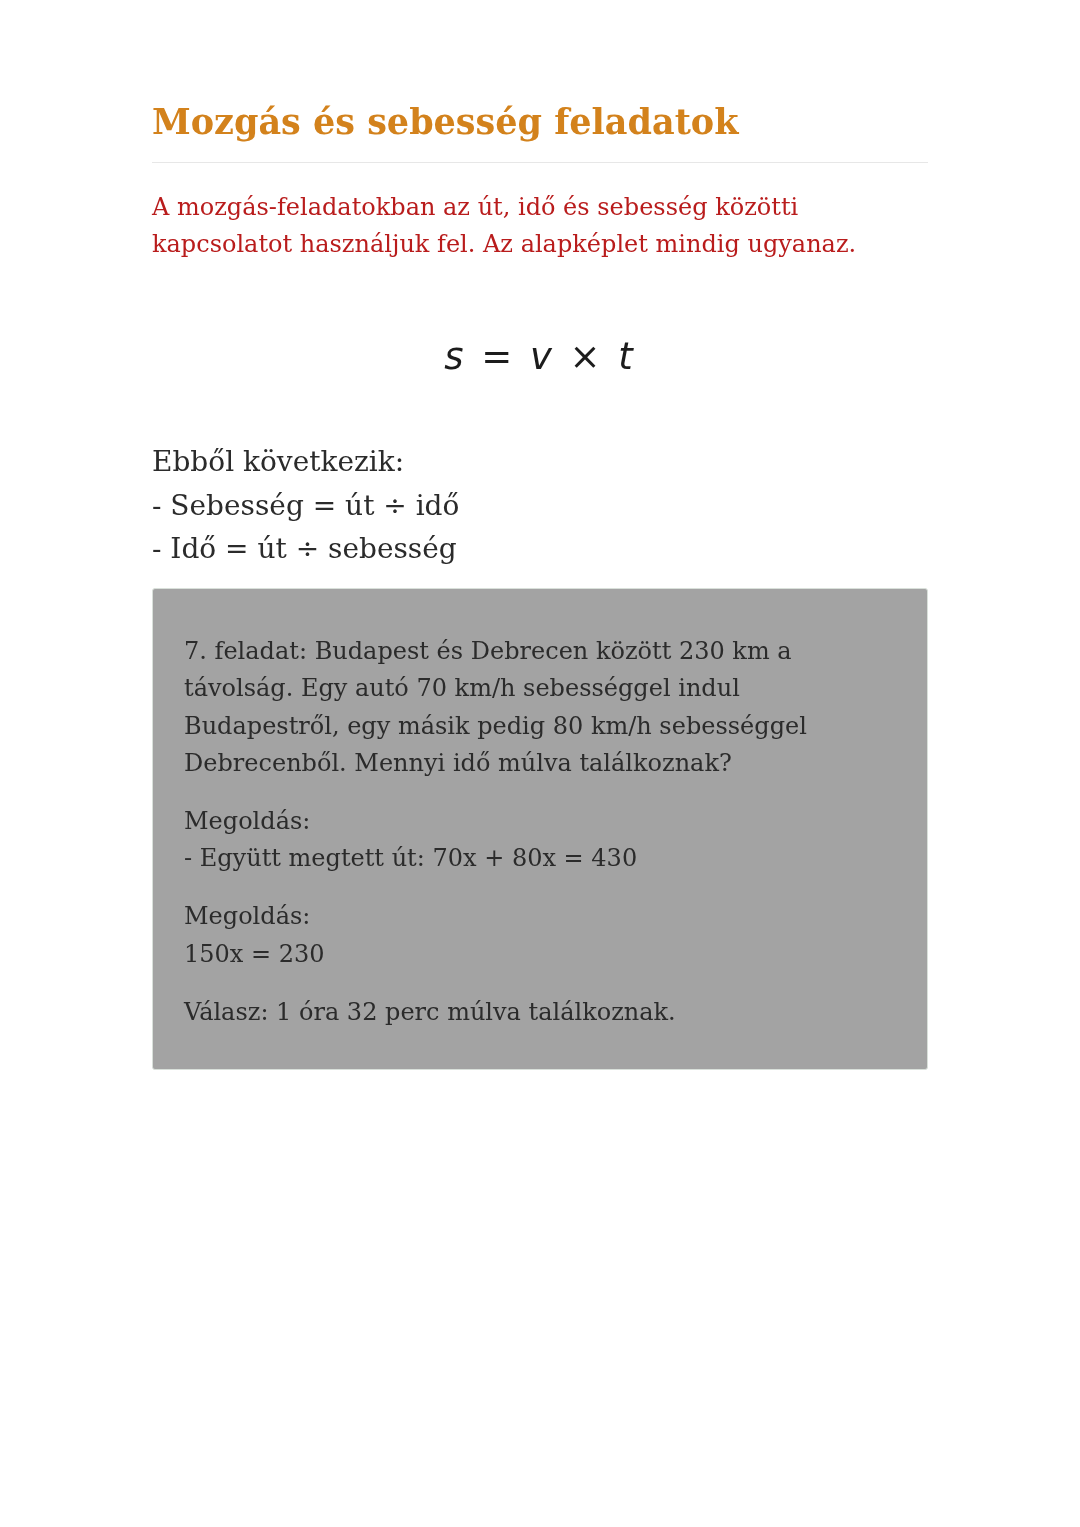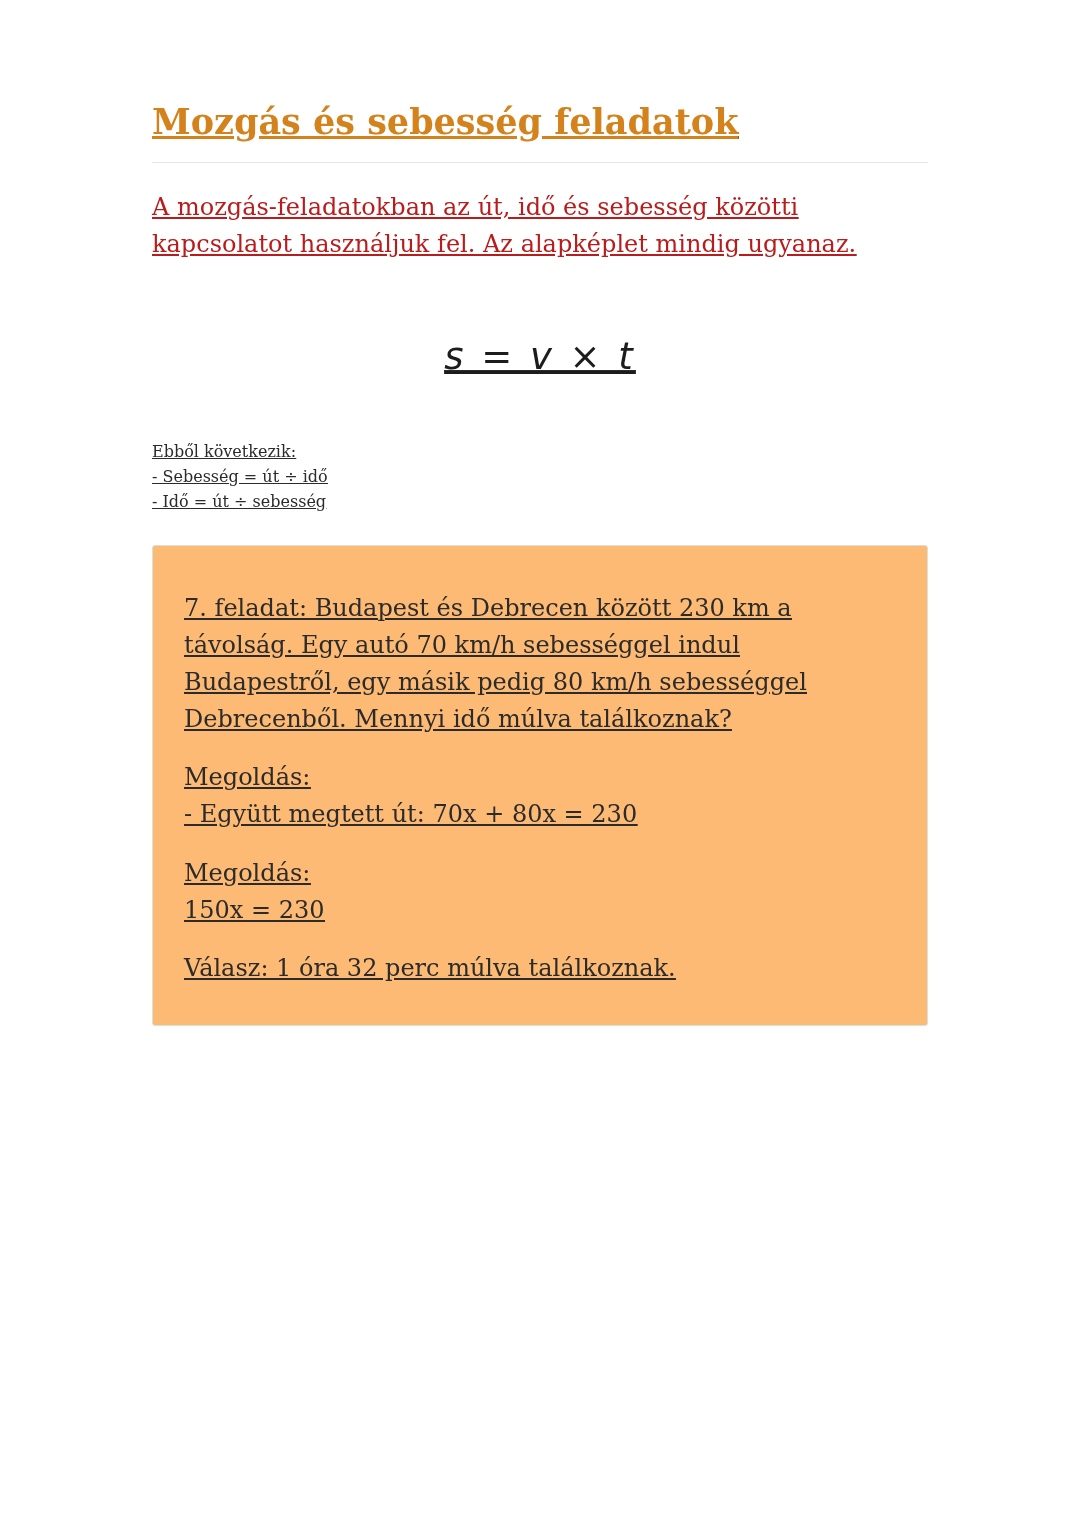--- a/index.html
+++ b/index.html
@@ -1,15 +1,15 @@
 <!DOCTYPE html>
 <html lang="hu"><head>
 <meta charset="utf-8">
 <style>
-  * { margin: 0; padding: 0; box-sizing: border-box; text-decoration: underline; }
+  * { margin: 0; padding: 0; box-sizing: border-box; }
   html, body {
     background: #ffffff;
     font-family: "DejaVu Serif", "Liberation Serif", serif;
   }
   body {
     width: 1080px;
     height: 1527px;
     position: relative;
     color: #2b2b2b;
   }
@@ -44,27 +44,27 @@
     margin-bottom: 62px;
   }
   .formula {
     font-family: "DejaVu Sans", "Liberation Sans", sans-serif;
     font-style: italic;
     font-size: 37px;
     color: #1c1c1c;
     letter-spacing: 3px;
   }
   .consequence {
-    font-size: 16px;
+    font-size: 28px;
     line-height: 1.55;
   }
   .consequence .line { display: block; }
   .problem-box {
-    margin-top: 30px;
-    background: #fdba74;
+    margin-top: 18px;
+    background: #a3a3a3;
     border: 1px solid #d9e0da;
     border-radius: 3px;
     padding: 44px 31px 38px 31px;
     font-size: 24px;
     line-height: 1.55;
   }
   .pb-para { margin-bottom: 21px; }
   .pb-para:last-child { margin-bottom: 0; }
   .pb-line { display: block; }
 </style>
@@ -88,21 +88,21 @@
     <span class="line">- Sebesség = út ÷ idő</span>
     <span class="line">- Idő = út ÷ sebesség</span>
   </div>
 
   <div class="problem-box">
 
     <p class="pb-para">7. feladat: Budapest és Debrecen között 230 km a távolság. Egy autó 70 km/h sebességgel indul Budapestről, egy másik pedig 80 km/h sebességgel Debrecenből. Mennyi idő múlva találkoznak?</p>
 
     <div class="pb-para">
       <span class="pb-line">Megoldás:</span>
-      <span class="pb-line">- Együtt megtett út: 70x + 80x = 230</span>
+      <span class="pb-line">- Együtt megtett út: 70x + 80x = 430</span>
     </div>
 
     <div class="pb-para">
       <span class="pb-line">Megoldás:</span>
       <span class="pb-line">150x = 230</span>
     </div>
 
     <p class="pb-para">Válasz: 1 óra 32 perc múlva találkoznak.</p>
 
   </div>

